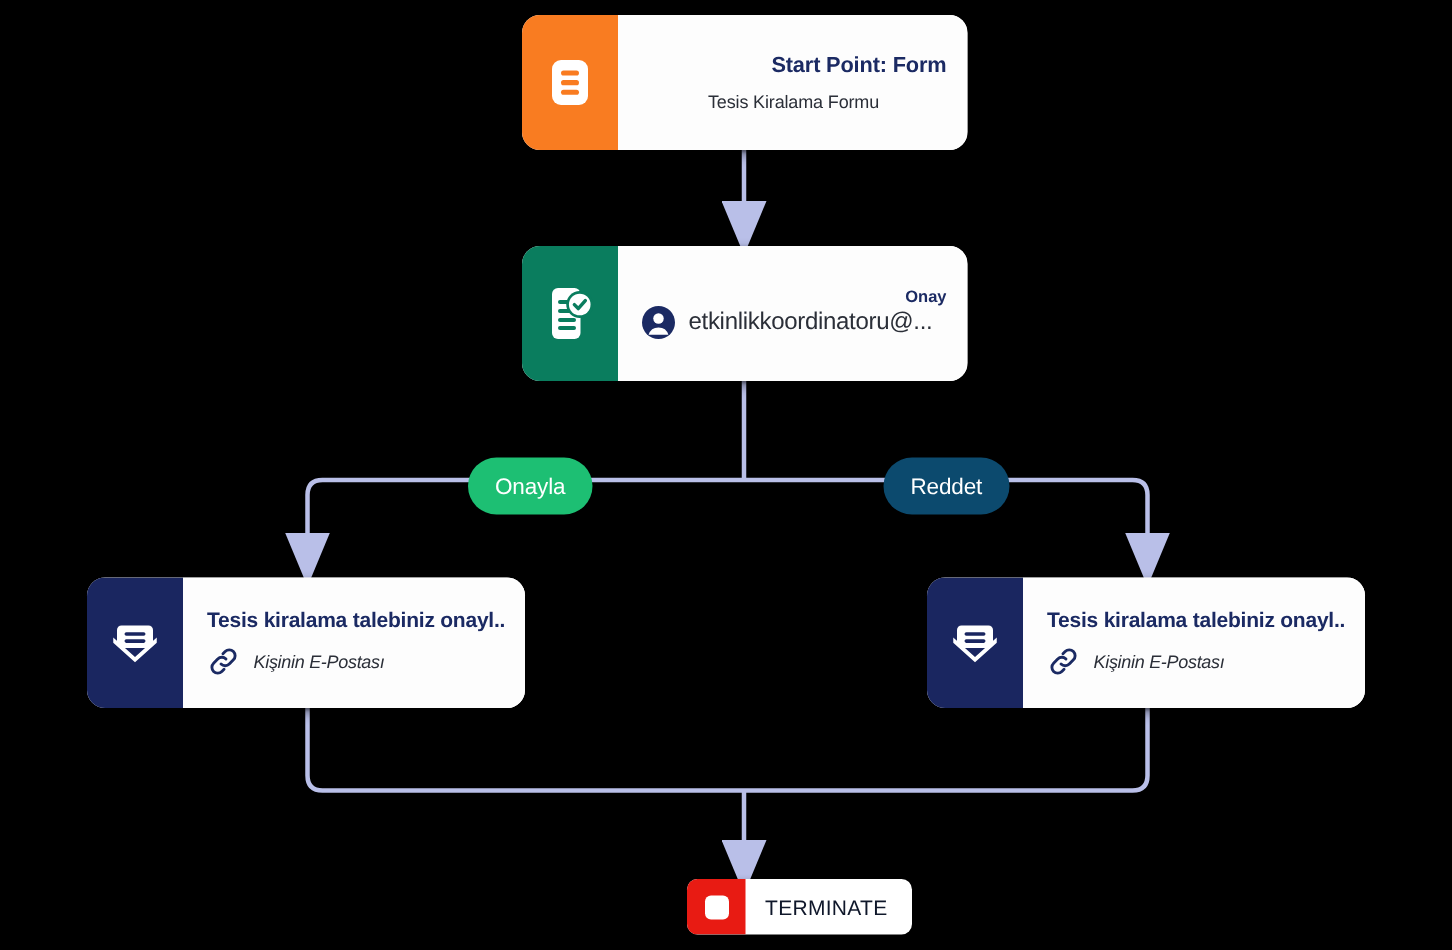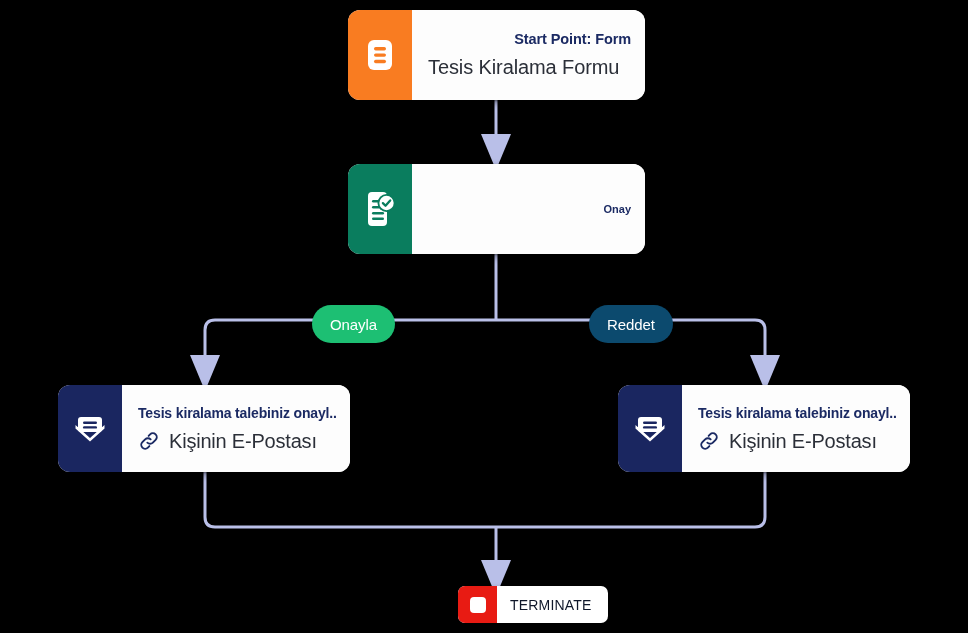--- a/index.html
+++ b/index.html
@@ -85,22 +85,23 @@
   #node-start .node-icon {
     width: 64px;
     background: #f97c21;
   }
   #node-start .node-title {
     font-size: 14.5px;
     letter-spacing: -0.1px;
     margin-bottom: 9px;
   }
   #node-start .node-sub {
-    font-size: 20px;
+    font-size: 12px;
     letter-spacing: -0.1px;
+    margin-left: 44px;
   }
 
   
   #node-approval {
     left: 348px;
     top: 164px;
     width: 297px;
     height: 90px;
   }
   #node-approval .node-icon {
@@ -126,22 +127,23 @@
   .node-email .node-icon {
     width: 64px;
     background: #1a2660;
   }
   .node-email .node-title {
     font-size: 14px;
     letter-spacing: -0.15px;
     margin-bottom: 9px;
   }
   .node-email .node-sub {
-    font-size: 20px;
+    font-size: 12px;
     letter-spacing: -0.2px;
+    font-style: italic;
   }
 
   
   .branch-label {
     position: absolute;
     display: flex;
     align-items: center;
     justify-content: center;
     border-radius: 999px;
     color: #ffffff;
@@ -246,20 +248,30 @@
         <rect x="8" y="14" width="9" height="2.6" rx="1.3" fill="#0a7d5e"></rect>
         <rect x="8" y="20" width="12" height="2.6" rx="1.3" fill="#0a7d5e"></rect>
         <rect x="8" y="25.4" width="12" height="2.6" rx="1.3" fill="#0a7d5e"></rect>
         <circle cx="22.5" cy="11" r="9" fill="#0a7d5e"></circle>
         <circle cx="22.5" cy="11" r="7.2" fill="#ffffff"></circle>
         <path d="M18.9 11.1 L21.5 13.7 L26.2 8.4" fill="none" stroke="#0a7d5e" stroke-width="2.3" stroke-linecap="round" stroke-linejoin="round"></path>
       </svg>
     </div>
     <div class="node-body">
       <div class="node-title">Onay</div>
+      <div class="node-sub">
+        <span class="sub-ico">
+          <svg width="22" height="22" viewBox="0 0 22 22" aria-hidden="true">
+            <circle cx="11" cy="11" r="11" fill="#1b2a63"></circle>
+            <circle cx="11" cy="8.3" r="3.5" fill="#ffffff"></circle>
+            <path d="M4.4 19.2 a6.9 6.9 0 0 1 13.2 0 z" fill="#ffffff"></path>
+          </svg>
+        </span>
+        <span>etkinlikkoordinatoru@...</span>
+      </div>
     </div>
   </div>
 
   <div class="branch-label" id="label-approve">Onayla</div>
   <div class="branch-label" id="label-reject">Reddet</div>
 
   <div class="node node-email" id="node-email-approved">
     <div class="node-icon">
       <svg width="34" height="30" viewBox="0 0 34 30" aria-hidden="true">
         <rect x="5" y="3" width="24" height="15" rx="3" fill="#ffffff"></rect>

